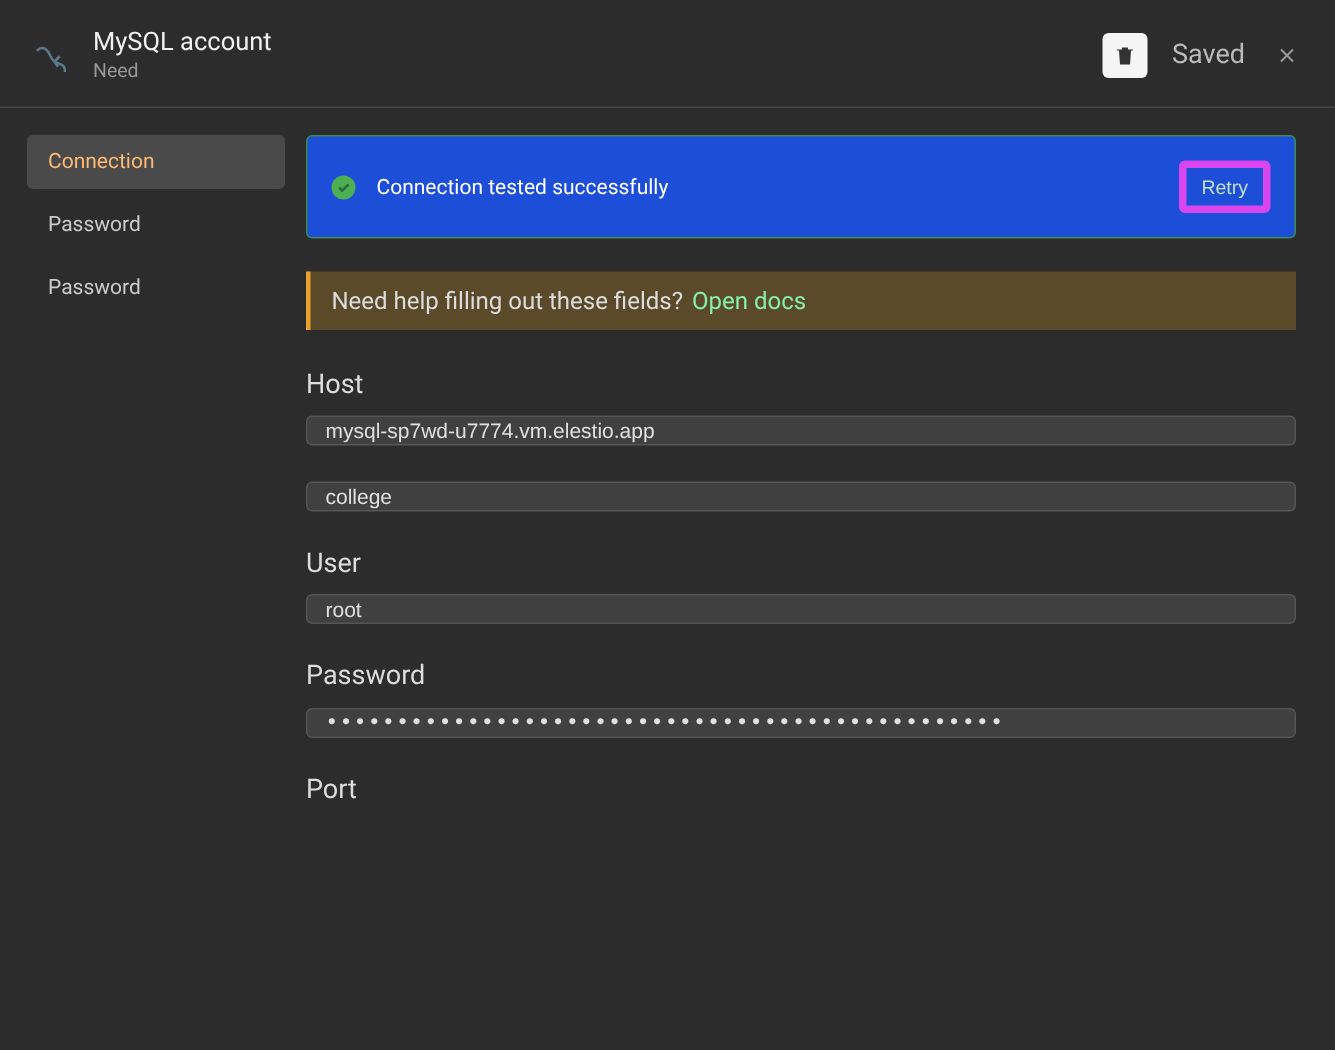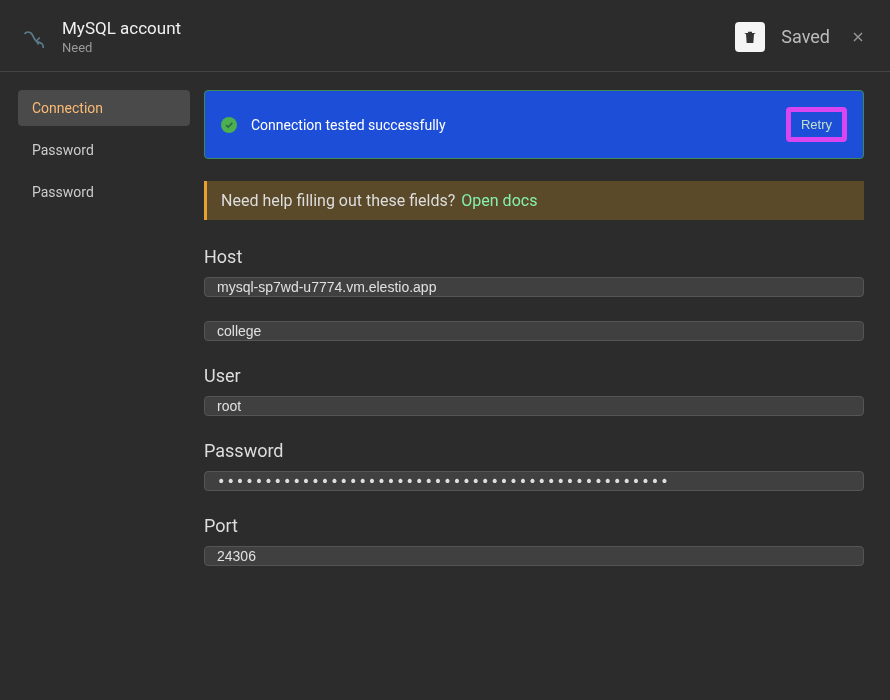--- a/index.html
+++ b/index.html
@@ -285,18 +285,17 @@
         <input class="field-input" type="text" value="root" style="">
       </div>
 
       <div class="field-group">
         <label class="field-label">Password</label>
         <input class="field-input pw-input" type="text" value="••••••••••••••••••••••••••••••••••••••••••••••••" style="">
       </div>
 
       <div class="field-group">
         <label class="field-label">Port</label>
-        <input class="field-input" type="text" value="24306" style="">
       </div>
 
     </div>
   </div>
 </div>
 
 </body></html>

